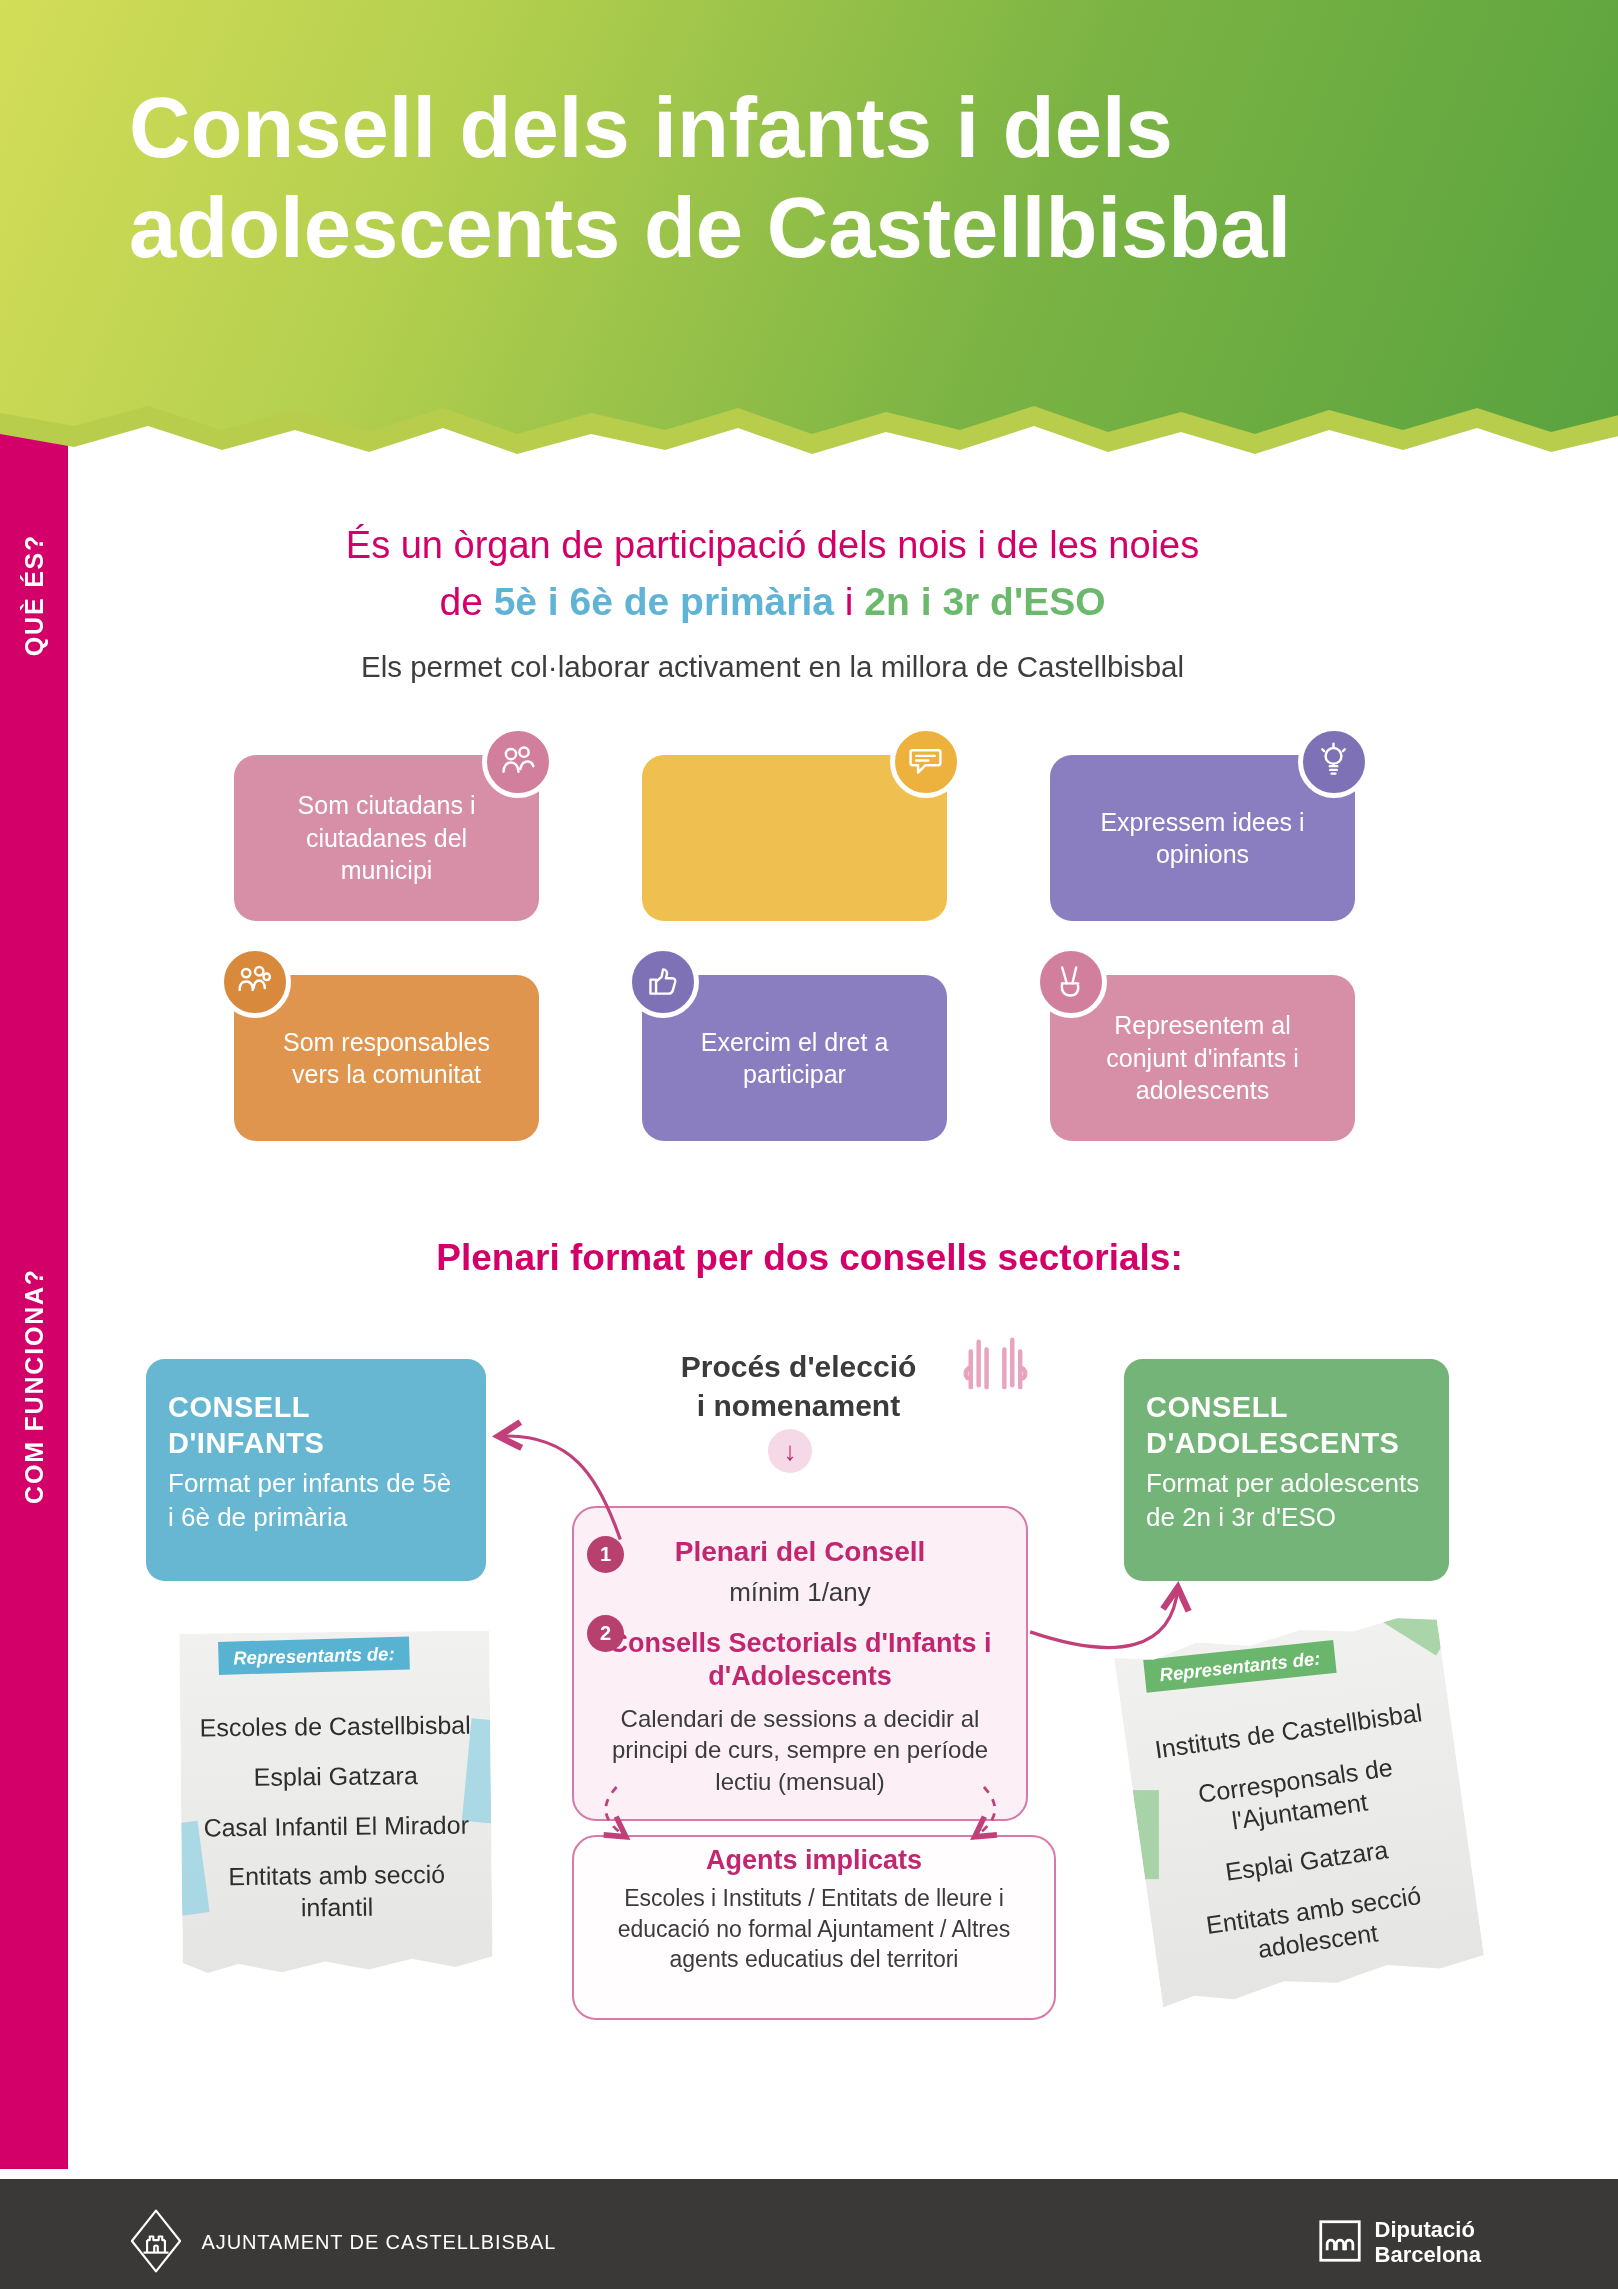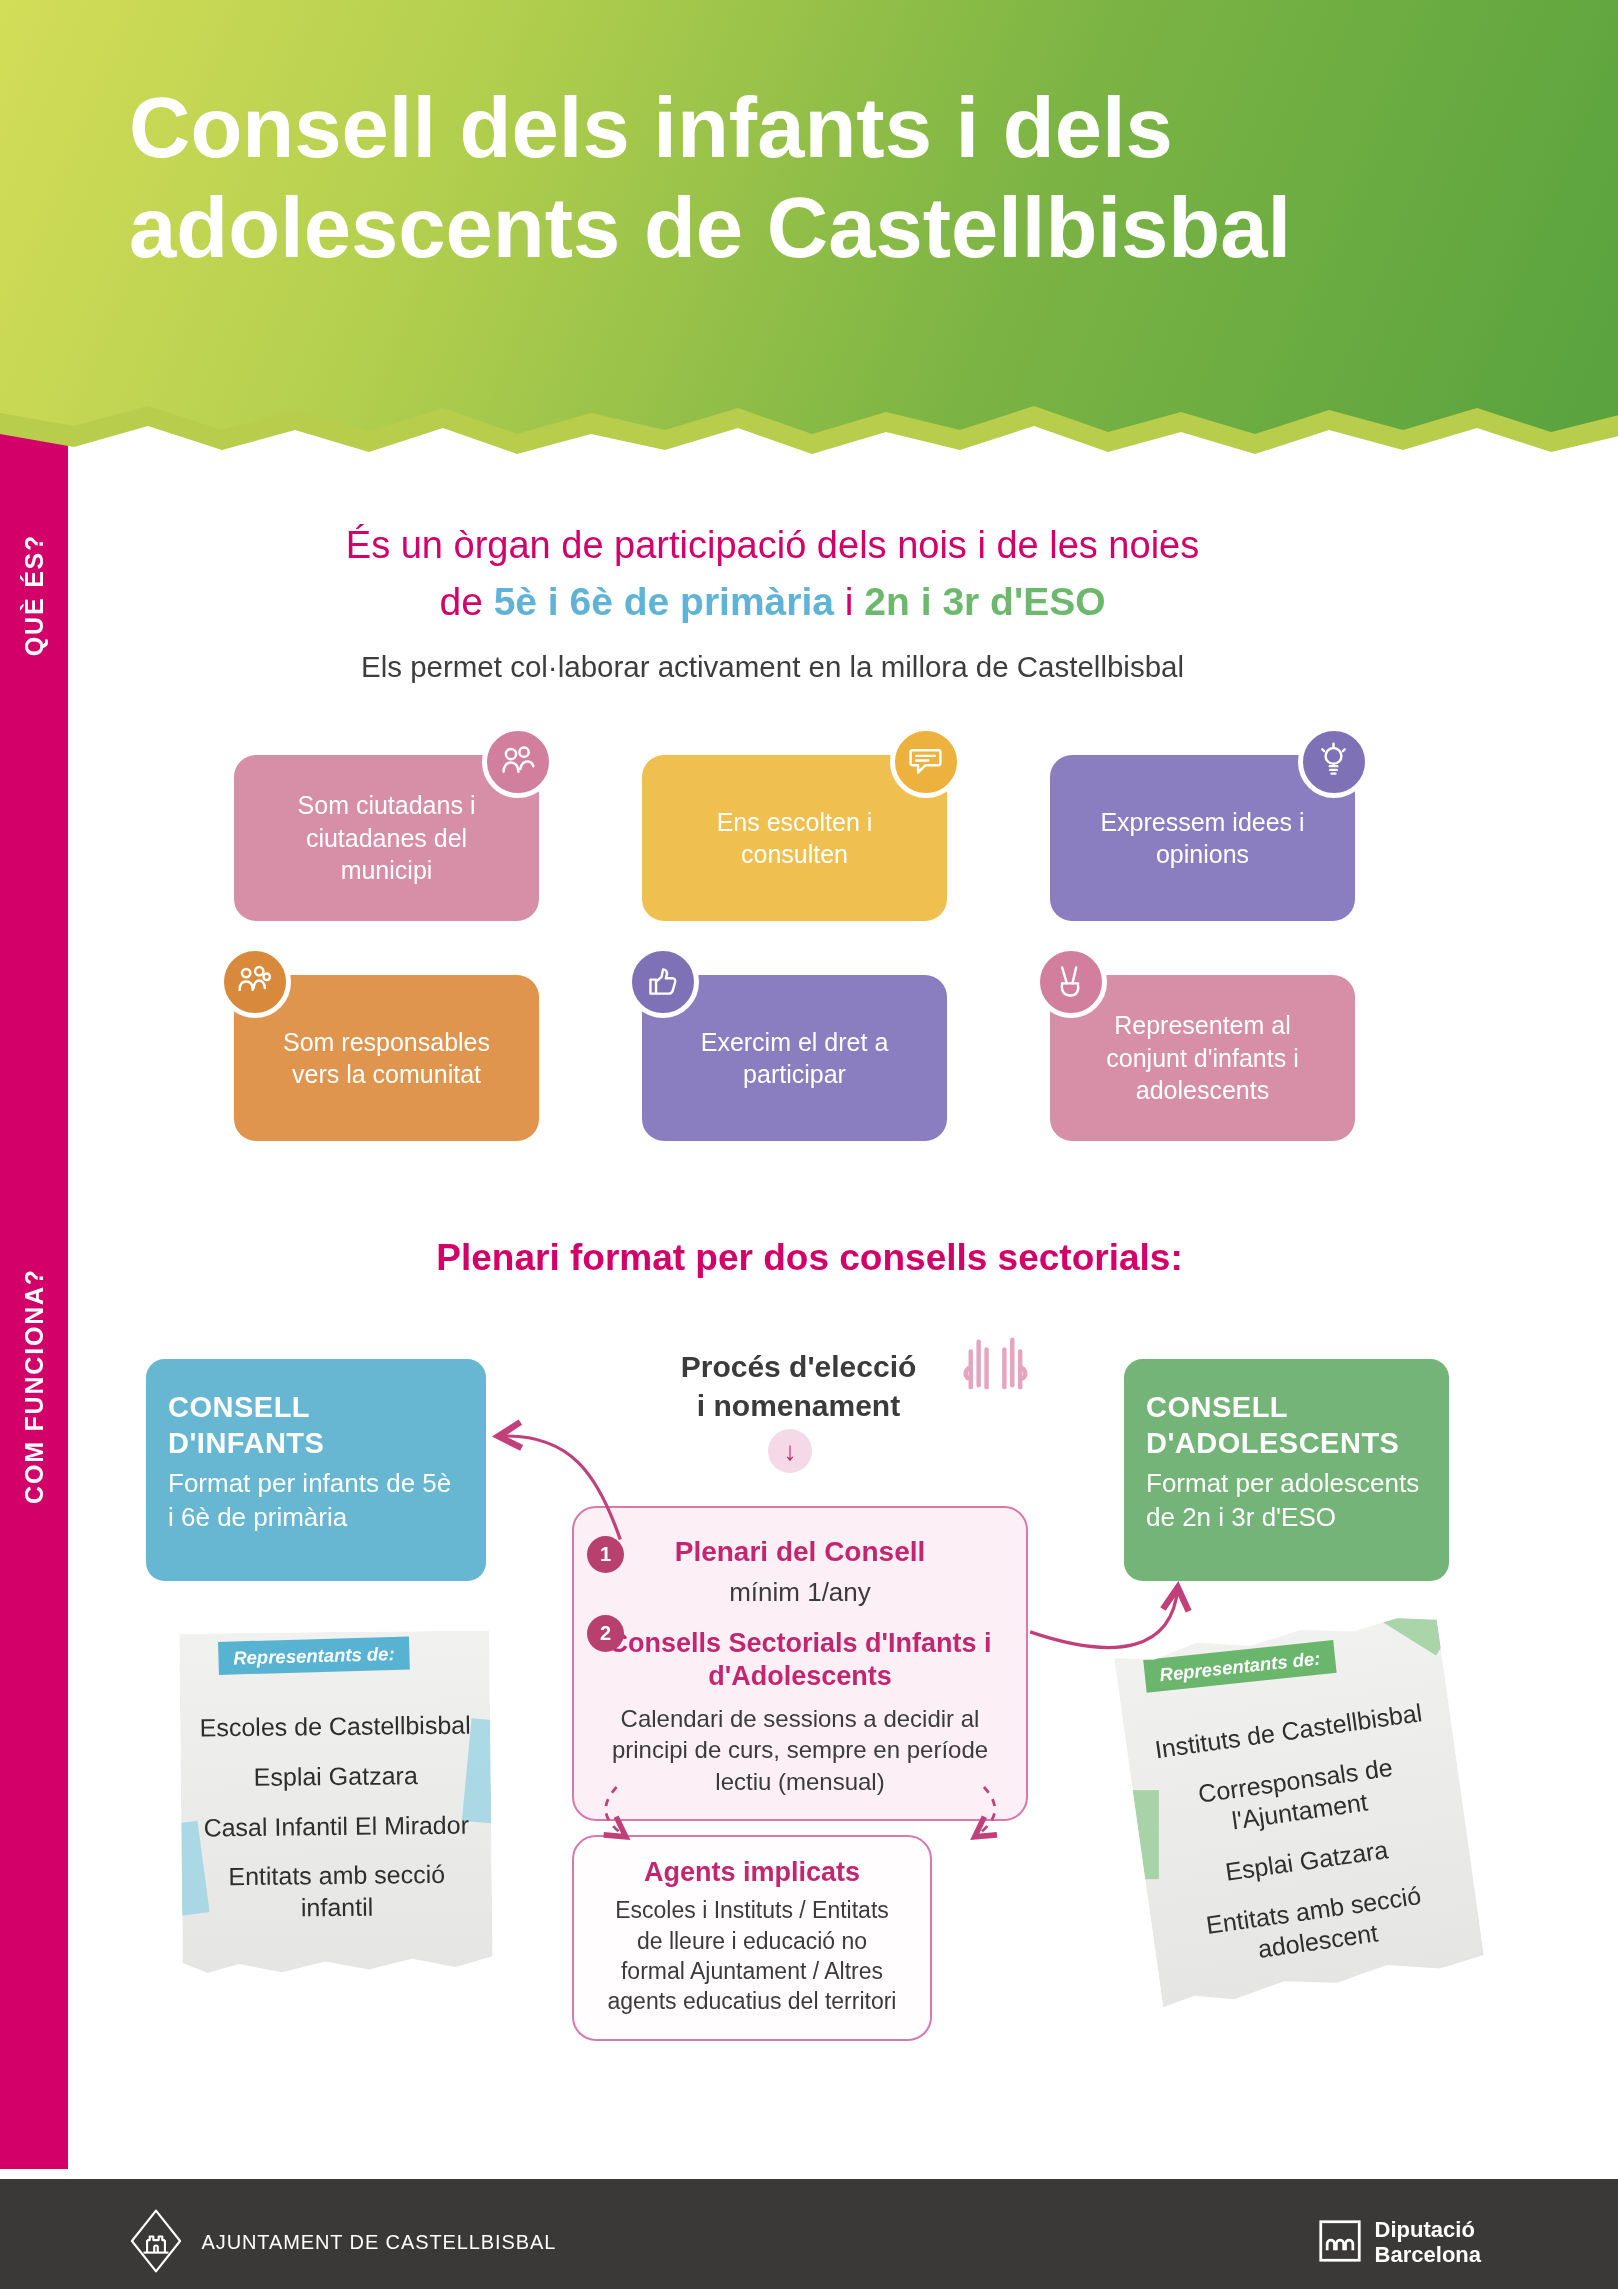--- a/index.html
+++ b/index.html
@@ -76,22 +76,22 @@
     border:2.8px solid #d879ab;border-radius:24px;text-align:center;padding:28px 28px 22px;}
   .plenari .t1{font-size:28px;font-weight:700;color:var(--rose);}
   .plenari .s1{font-size:26px;color:#3b3b3b;margin-top:9px;}
   .plenari .t2{font-size:27px;font-weight:700;color:var(--rose);margin-top:18.5px;line-height:1.25;}
   .plenari .d2{font-size:24px;color:#3b3b3b;margin-top:9.2px;line-height:1.3;}
   .numc{position:absolute;width:37px;height:37px;border-radius:50%;background:#b8406f;color:#fff;
     font-size:20px;font-weight:700;display:flex;align-items:center;justify-content:center;}
   .num1{left:13px;top:28px;}
   .num2{left:13px;top:107px;}
 
-  .agents{position:absolute;left:572px;top:1835px;width:360px;min-height:185px;background:#fffdfe;
-    border:2.8px solid #d879ab;border-radius:24px;text-align:center;padding:20px 31px 22px;}
+  .agents{position:absolute;left:572px;top:1835px;width:484px;min-height:185px;background:#fffdfe;
+    border:2.8px solid #d879ab;border-radius:24px;text-align:center;padding:8px 31px 22px;}
   .agents h4{font-size:27px;font-weight:700;color:var(--rose);}
   .agents p{font-size:23px;color:#3b3b3b;margin-top:7.4px;line-height:1.32;}
 
   
   .note{position:absolute;background:linear-gradient(180deg,#f1f1f0,#e5e5e3);
     box-shadow:0 9.2px 16.6px rgba(0,0,0,.18);}
   .note-left{left:181px;top:1632px;width:310px;height:343px;transform:rotate(-.6deg);
     clip-path:polygon(0 0,100% 0,100% 95%,88% 98%,74% 95.5%,60% 98.5%,46% 96%,32% 99%,18% 96.5%,8% 99%,0 96%);}
   .note-right{left:1137px;top:1630px;width:325px;height:360px;transform:rotate(-8deg);
     clip-path:polygon(0 1%,12% 3%,26% 0,42% 3%,58% .5%,74% 3%,88% 1%,100% 3%,100% 97%,86% 99%,70% 96%,54% 99%,38% 96.5%,22% 99.5%,10% 97%,0 99%);}
@@ -159,21 +159,20 @@
       <p>Som ciutadans i ciutadanes del municipi</p>
     </div>
 
     <div class="card yellow icon-tr">
       <span class="card-icon yellowI">
         <svg viewBox="0 0 44 44" fill="none" stroke="#fff" stroke-width="2.6" stroke-linecap="round" stroke-linejoin="round">
           <path d="M8 10h28a2 2 0 0 1 2 2v12a2 2 0 0 1-2 2H22l-8 8v-8H8a2 2 0 0 1-2-2V12a2 2 0 0 1 2-2z"></path>
           <path d="M12 16h20M12 21h13"></path>
         </svg>
       </span>
-      <p>Ens escolten i consulten</p>
     </div>
 
     <div class="card purple icon-tr">
       <span class="card-icon purpleI">
         <svg viewBox="0 0 44 44" fill="none" stroke="#fff" stroke-width="2.6" stroke-linecap="round">
           <circle cx="22" cy="16" r="8.5"></circle>
             <path d="M18 27h8M18.5 31h7M20 35h4"></path>
           <path d="M22 3v3M34 9l-2 2M10 9l2 2"></path>
         </svg>
       </span>

